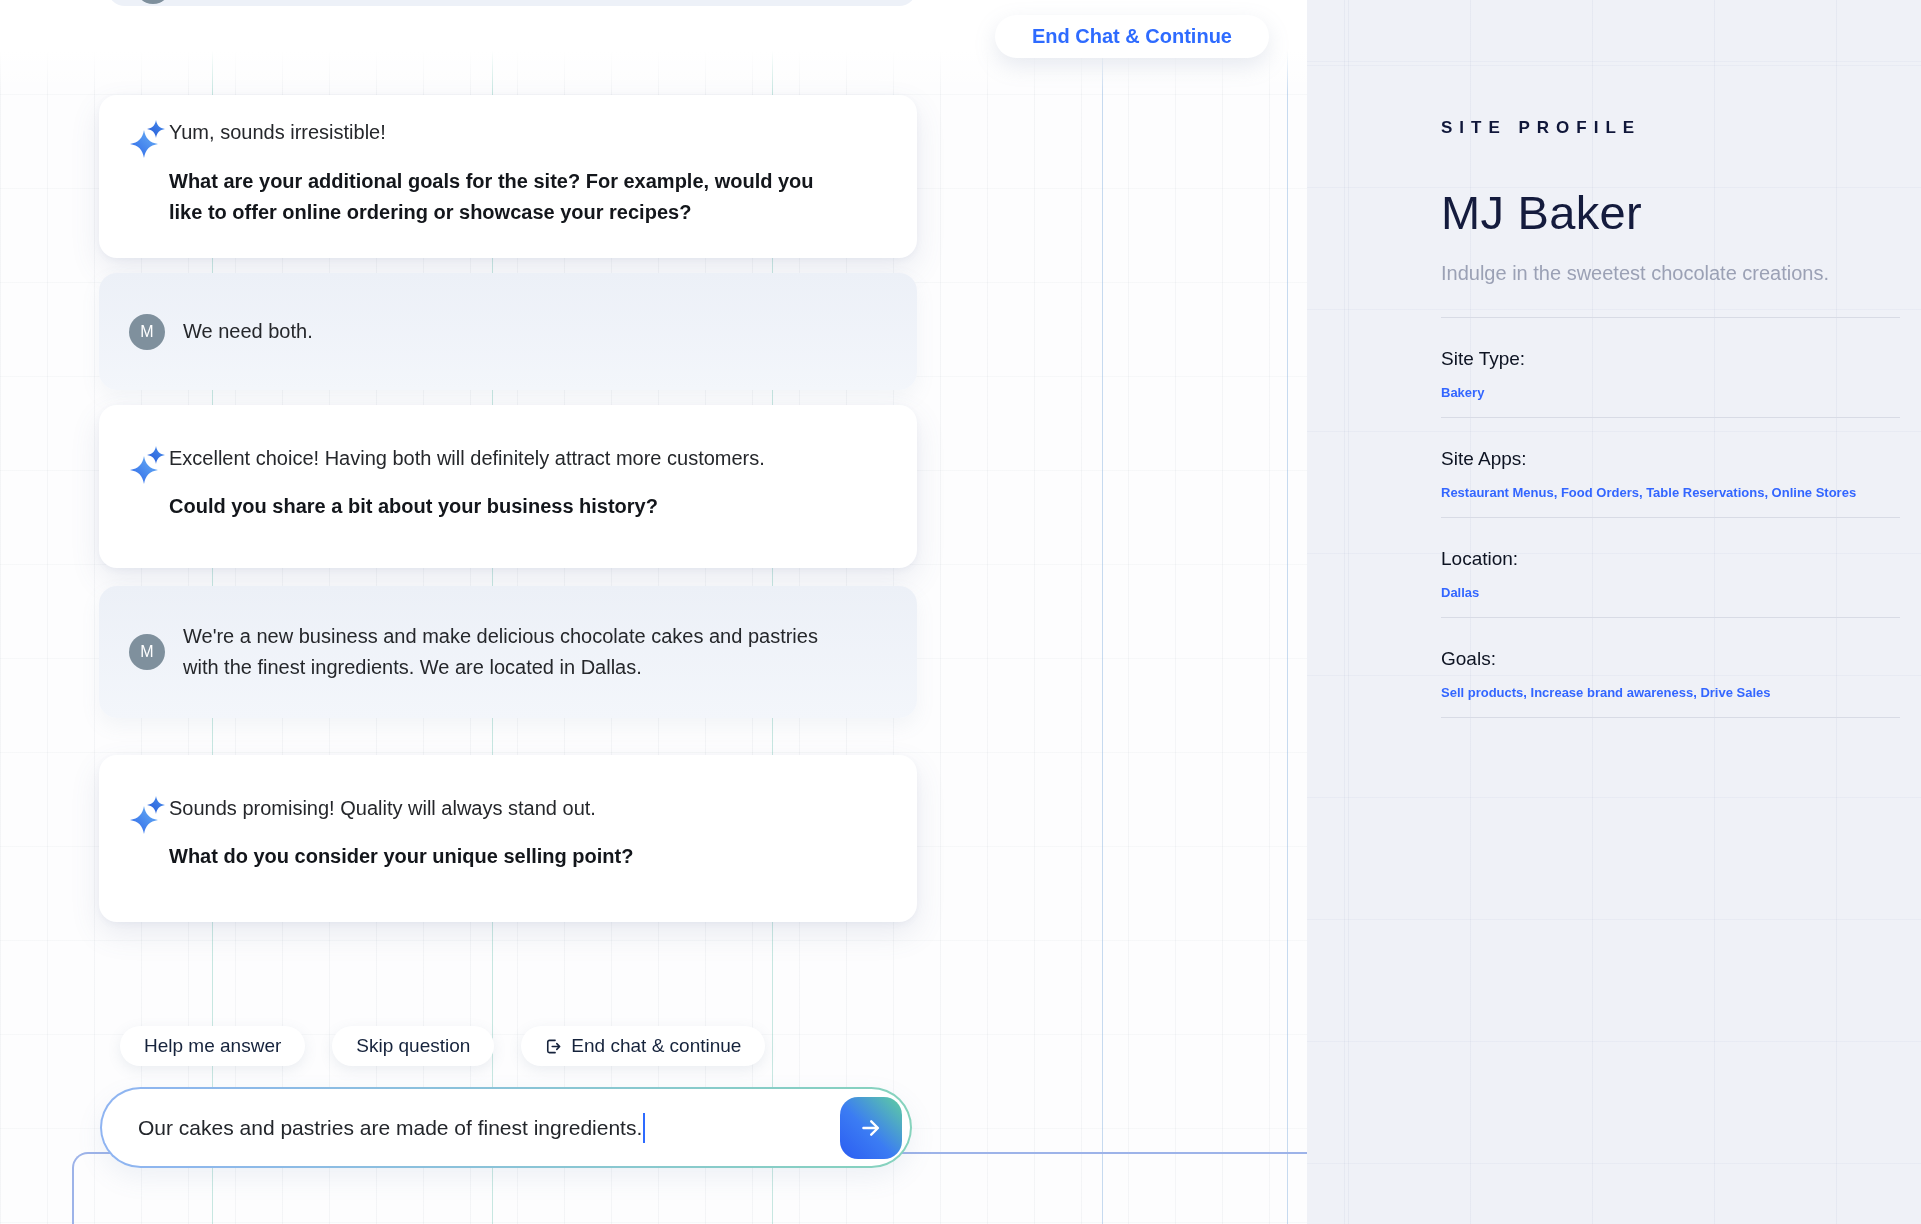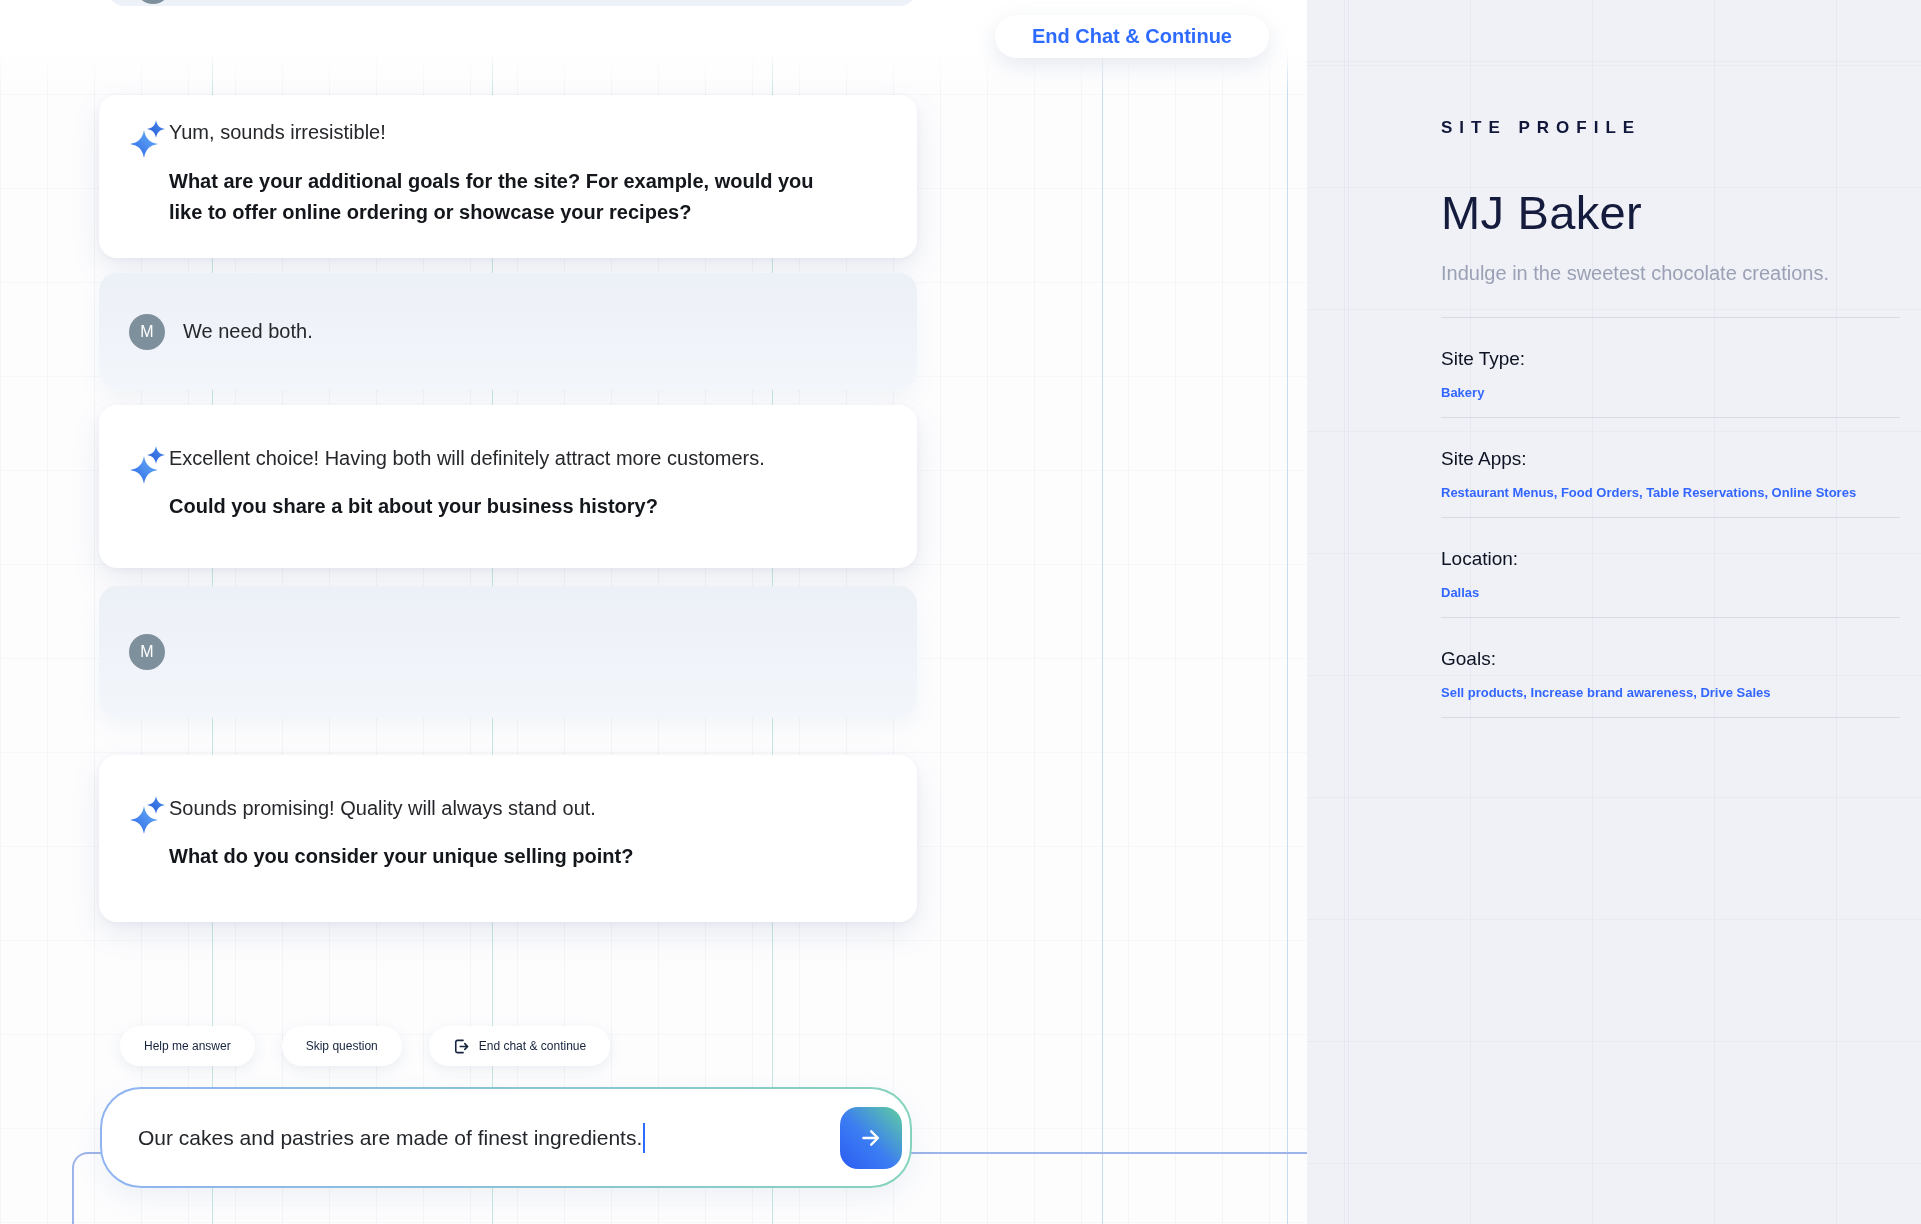--- a/index.html
+++ b/index.html
@@ -72,29 +72,29 @@
   .b3 .question { margin-top:20px; }
   .b4 { top:586px; height:132px; }
   .b5 { top:755px; height:167px; padding-top:40px; }
   .b5 .question { margin-top:20px; }
 
   
   .chips { position:absolute; left:120px; top:1026px; display:flex; gap:27px; }
   .chip {
     height:40px; background:#fff; border-radius:20px;
     padding:0 24px; display:flex; align-items:center; gap:9px;
-    font-size:12px; color:#16233c;
+    font-size:19px; color:#16233c;
     box-shadow:0 4px 14px rgba(100,120,150,.12);
     cursor:pointer; white-space:nowrap;
   }
   .chip svg { display:block; }
 
   
   .input-shell {
-    position:absolute; left:100px; top:1087px; width:812px; height:101px;
+    position:absolute; left:100px; top:1087px; width:812px; height:81px;
     border-radius:41px; padding:2px;
     background:linear-gradient(90deg,#8fb4f2,#86d3bd);
     box-shadow:0 10px 26px rgba(110,140,180,.10);
   }
   .input-inner {
     background:#fff; border-radius:39px; height:100%;
     display:flex; align-items:center; padding:0 84px 0 36px; position:relative;
   }
   .input-text { font-size:21px; color:#23262b; }
   .caret {
@@ -195,20 +195,21 @@
       </svg>
       <div class="msg-text">
         <div class="intro">Excellent choice! Having both will definitely attract more customers.</div>
         <div class="question">Could you share a bit about your business history?</div>
       </div>
     </div>
   </div>
 
   <div class="card user-card b4">
     <div class="avatar">M</div>
+    <div class="user-text">We're a new business and make delicious chocolate cakes and pastries with the finest ingredients. We are located in Dallas.</div>
   </div>
 
   <div class="card ai-card b5">
     <div class="msg-row">
       <svg class="spark" viewBox="0 0 40 40">
         <path fill="url(#gSpark)" d="M15 11 C16.4 19.4 20.6 23.6 29 25 C20.6 26.4 16.4 30.6 15 39 C13.6 30.6 9.4 26.4 1 25 C9.4 23.6 13.6 19.4 15 11 Z"></path>
         <path fill="url(#gSparkS)" d="M27 1 C27.9 6.4 30.6 9.1 36 10 C30.6 10.9 27.9 13.6 27 19 C26.1 13.6 23.4 10.9 18 10 C23.4 9.1 26.1 6.4 27 1 Z"></path>
       </svg>
       <div class="msg-text">
         <div class="intro">Sounds promising! Quality will always stand out.</div>

